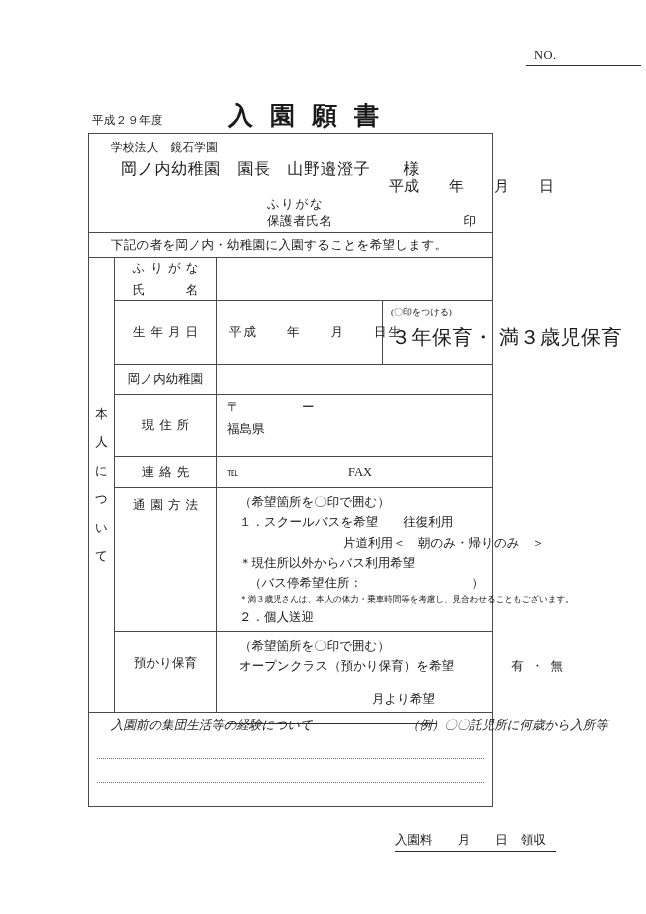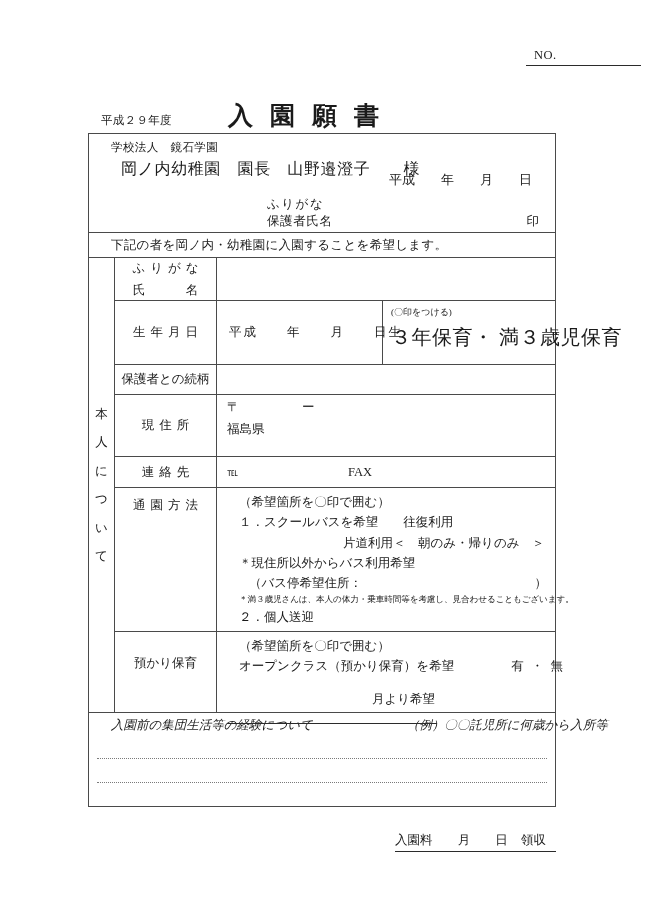--- a/index.html
+++ b/index.html
@@ -41,64 +41,64 @@
   
   .title-row {
     position: absolute;
     left: 88px;
     top: 98px;
     width: 468px;
     height: 32px;
   }
   .year-label {
     position: absolute;
-    left: 13px;
+    left: 4px;
     bottom: 2px;
     font-size: 11.5px;
     letter-spacing: .3px;
     white-space: nowrap;
   }
   .doc-title {
     position: absolute;
     left: 140px;
     bottom: -2px;
     font-size: 25px;
     font-weight: 700;
     letter-spacing: 17px;
     white-space: nowrap;
   }
 
   
   .form-box {
     position: absolute;
     left: 88px;
     top: 133px;
-    width: 468px;
+    width: 405px;
     border: 1.1px solid #4a4a4a;
     box-sizing: border-box;
   }
 
   
   .addressee {
     position: relative;
     height: 99px;
     border-bottom: 1.1px solid #4a4a4a;
     box-sizing: border-box;
   }
   .ad-corp {
     position: absolute; left: 22px; top: 6px;
     font-size: 11.5px; letter-spacing: .4px; white-space: nowrap;
   }
   .ad-principal {
     position: absolute; left: 32px; top: 25px;
     font-size: 16px; letter-spacing: .6px; white-space: nowrap;
   }
   .ad-date {
-    position: absolute; left: 300px; top: 37px;
-    font-size: 13px; white-space: nowrap;
+    position: absolute; left: 300px; top: 43px;
+    font-size: 15px; white-space: nowrap;
   }
   .ad-furigana {
     position: absolute; left: 178px; top: 62px;
     font-size: 12.5px; letter-spacing: 1.5px; white-space: nowrap;
   }
   .ad-guardian {
     position: absolute; left: 178px; top: 79px;
     font-size: 12.5px; letter-spacing: .6px; white-space: nowrap;
   }
   .ad-seal {
@@ -369,21 +369,21 @@
               <span class="bl-text">平成　　年　　月　　日生</span>
             </div>
             <div class="birth-right">
               <div class="mark-hint">(〇印をつける)</div>
               <div class="care-choice">３年保育・ 満３歳児保育</div>
             </div>
           </div>
         </div>
 
         <div class="row row-relation">
-          <div class="rlabel">保護者との続柄</div>
+          <div class="rlabel">岡ノ内幼稚園</div>
         </div>
 
         <div class="row row-address">
           <div class="rlabel spread">現住所</div>
           <div class="rbody">
             <div class="addr-zip">〒　　　　　ー</div>
             <div class="addr-pref">福島県</div>
           </div>
         </div>
 

